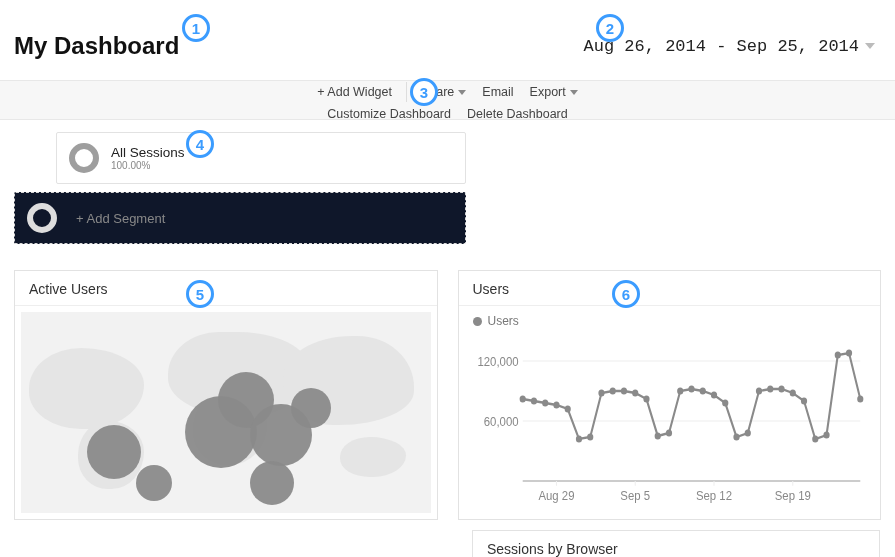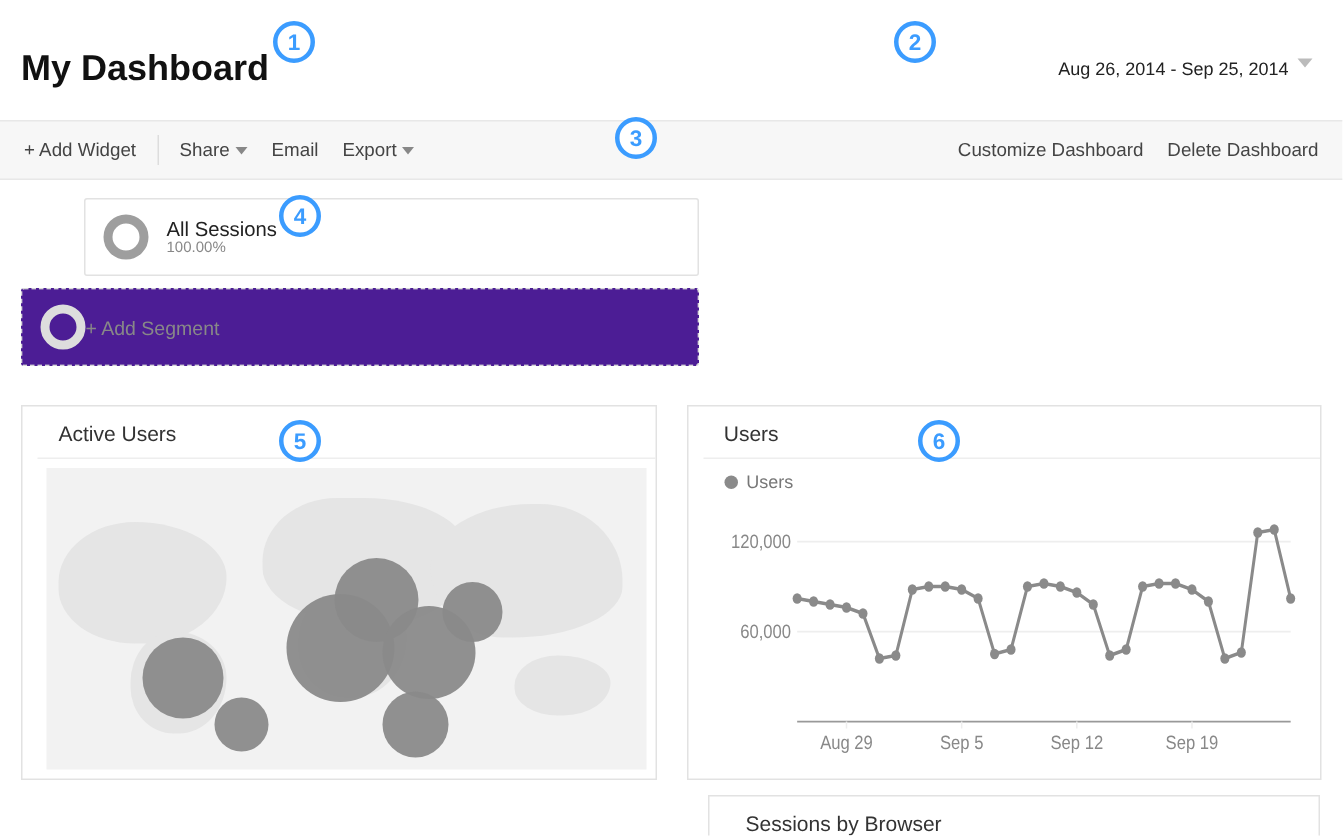--- a/index.html
+++ b/index.html
@@ -20,45 +20,47 @@
     padding: 32px 14px 20px 14px;
     background:#fff;
   }
   .title {
     font-size: 24px;
     font-weight: bold;
     color: #111;
   }
   .date-picker {
     display: flex;
-    align-items: flex-start;
+    align-items: center;
     gap: 6px;
-    font-size: 12px;
+    font-size: 17px;
     color: #222;
     cursor: pointer;
     padding: 4px 6px;
+    font-family: Liberation Mono, monospace;
   }
   .date-picker .caret {
     width: 0; height: 0;
     border-left: 5px solid transparent;
     border-right: 5px solid transparent;
     border-top: 6px solid #bbb;
   }
   
   .toolbar {
     display: flex;
     align-items: center;
     justify-content: space-between;
     padding: 0 14px;
     height: 40px;
     background: #f7f7f7;
     border-top: 1px solid #e8e8e8;
     border-bottom: 1px solid #e8e8e8;
     font-size: 12.5px;
     color: #444;
+    flex-direction: column;
   }
   .toolbar .left, .toolbar .right {
     display: flex;
     align-items: center;
     gap: 12px;
   }
   .toolbar .btn {
     cursor: pointer;
     display:flex;
     align-items:center;
@@ -89,41 +91,40 @@
   .ring {
     width:30px;height:30px;border-radius:50%;
     border:6px solid #9e9e9e;
   }
   .ring.light { border-color:#ddd; }
   .seg-text .seg-title { font-size:13.5px;color:#222; }
   .seg-text .seg-sub { font-size:10px;color:#888; }
   .seg-add {
     margin-top:8px;
     border: 1px dashed #d8d8d8;
-    background:#4c1d95;
+    background:#0f172a;
     padding: 10px 12px;
-    display:flex;align-items:center;gap:0;
+    display:flex;align-items:center;gap:19px;
     border-radius:2px;
     cursor:pointer;
   }
   .seg-add .add-label { font-size:13px;color:#888; }
   
   .widgets {
     display:flex;
     gap:20px;
     padding: 26px 14px 0 14px;
   }
   .widget {
     flex:1;
     border:1px solid #e2e2e2;
     background:#fff;
     min-height: 250px;
     display:flex;
     flex-direction:column;
-    padding-left:10px;
   }
   .widget-header {
     font-size:14px;
     color:#333;
     padding:10px 14px 8px 14px;
     border-bottom:1px solid #eee;
   }
   .map-area {
     flex:1;
     background:#f2f2f2;

